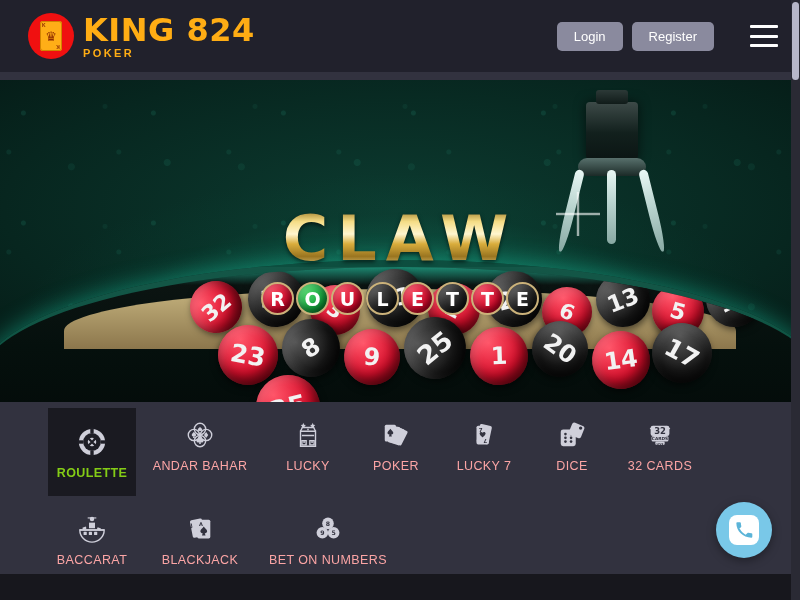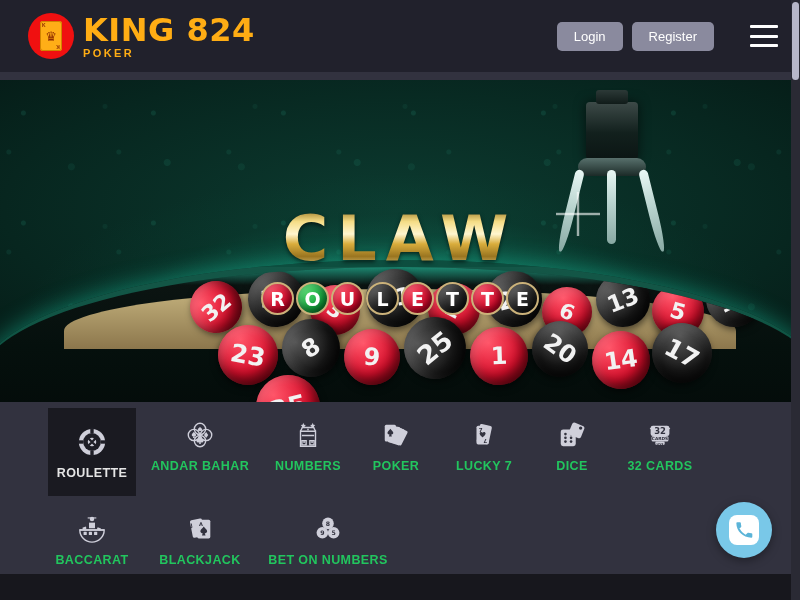--- a/index.html
+++ b/index.html
@@ -177,24 +177,24 @@
   .nav-row.row2 { margin-top:6px;gap:20px; }
   .nav-item {
     width:88px; padding:12px 2px 10px; text-align:center; cursor:pointer;
     display:flex; flex-direction:column; align-items:center; gap:9px;
   }
   .nav-item.wide { width:128px; }
   .nav-item.active { background:#1a1a21; height:88px; justify-content:center; }
   .nav-icon { height:30px; display:flex; align-items:center; justify-content:center; }
   .nav-icon svg { display:block; }
   .nav-label {
-    font-size:12.5px; color:#22c55e; letter-spacing:0.4px;
-    white-space:nowrap; font-family:"Liberation Sans", sans-serif;font-weight:bold;
-  }
-  .nav-item.active .nav-label { color:#e5e5e5; font-weight:bold; }
+    font-size:12.5px; color:#fca5a5; letter-spacing:0.4px;
+    white-space:nowrap; font-family:"Liberation Sans", sans-serif;
+  }
+  .nav-item.active .nav-label { color:#84cc16; font-weight:bold; }
 
   
   .fab {
     position:absolute; right:28px; bottom:42px; width:56px; height:56px;
     border-radius:50%; background:#79c8e8; z-index:20; cursor:pointer;
     display:flex; align-items:center; justify-content:center;
     box-shadow:0 3px 10px rgba(0,0,0,0.35);
   }
   .fab-inner {
     width:30px; height:30px; border-radius:8px; background:#ffffff;
@@ -353,21 +353,21 @@
               </g>
               <path d="M11 3l.8 2 2 .3-1.4 1.4.3 2-1.7-1-1.7 1 .3-2L8.2 5.3l2-.3z" fill="#cfcfda"></path>
               <path d="M21 3l.8 2 2 .3-1.4 1.4.3 2-1.7-1-1.7 1 .3-2-1.4-1.4 2-.3z" fill="#cfcfda"></path>
               <path d="M16 8.5l-1.2 2.3h2.4z" fill="#cfcfda"></path>
               <g fill="#cfcfda">
                 <circle cx="11.8" cy="23.4" r="1"></circle>
                 <circle cx="20.3" cy="23.4" r="1"></circle>
               </g>
             </svg>
           </div>
-          <div class="nav-label">NUMBERS</div>
+          <div class="nav-label">LUCKY</div>
         </div>
         <div class="nav-item">
           <div class="nav-icon">
             <svg width="30" height="30" viewBox="0 0 32 32" aria-hidden="true">
               <g fill="#cfcfda">
                 <rect x="4" y="5" width="12" height="18" rx="1.6"></rect>
                 <rect x="10" y="6" width="11" height="18" rx="1.6" transform="rotate(9 10 6)"></rect>
                 <rect x="15" y="7" width="11" height="18" rx="1.6" transform="rotate(18 15 7)"></rect>
                 <rect x="20" y="8" width="10" height="17" rx="1.6" transform="rotate(27 20 8)"></rect>
               </g>

